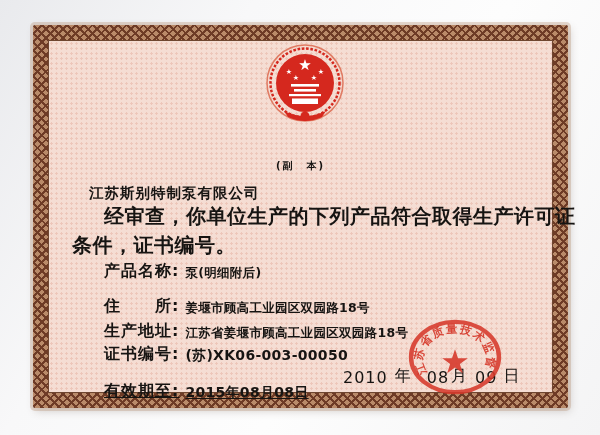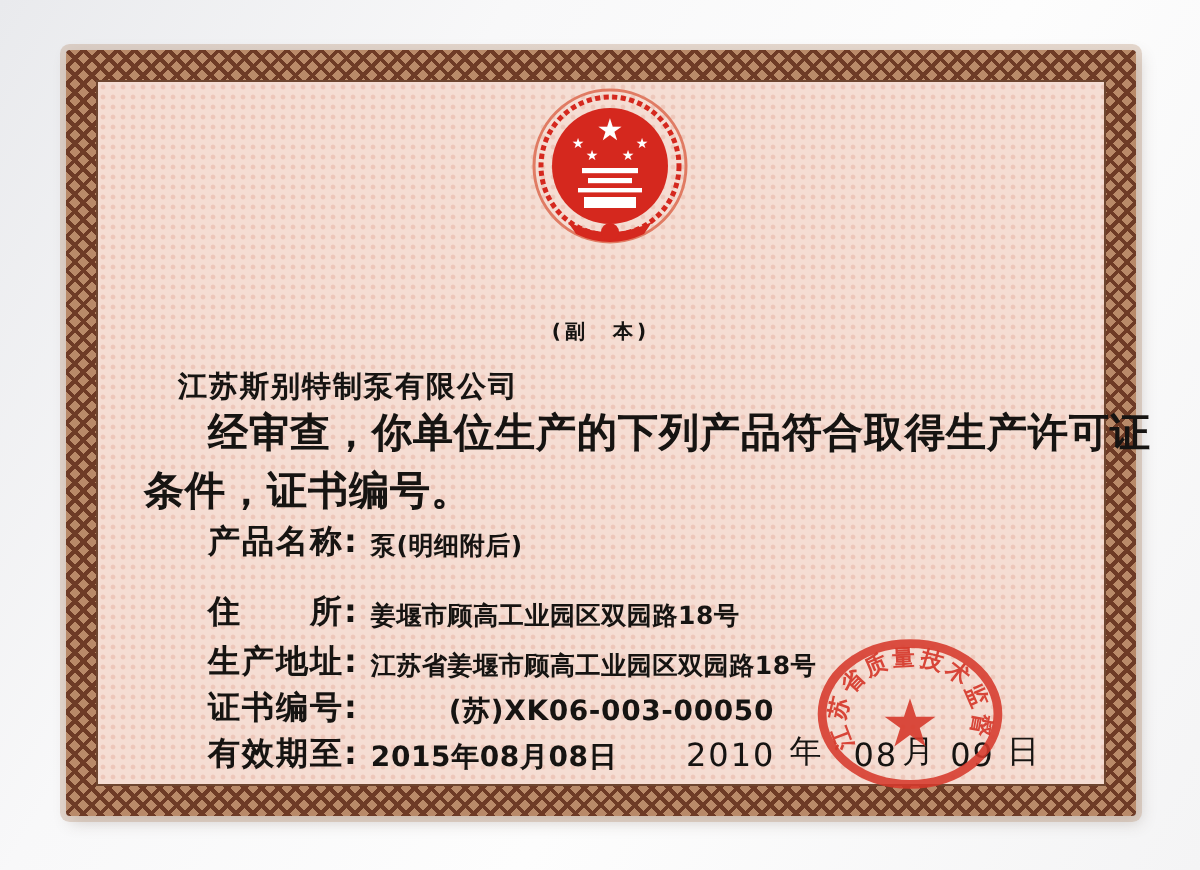--- a/index.html
+++ b/index.html
@@ -44,22 +44,22 @@
   .company{position:absolute;left:40px;top:143px;font-size:14.5px;font-weight:700;letter-spacing:1px;}
   .stmt1{position:absolute;left:55px;top:162px;font-size:20px;font-weight:700;letter-spacing:.5px;white-space:nowrap;}
   .stmt2{position:absolute;left:23px;top:191px;font-size:20px;font-weight:700;letter-spacing:.5px;}
   .frow{position:absolute;left:55px;display:flex;align-items:flex-end;white-space:nowrap;}
   .flabel{font-size:16px;font-weight:700;letter-spacing:1px;}
   .fvalue{font-size:12.5px;font-weight:700;margin-left:6px;letter-spacing:.3px;}
   .fvalue-lg{font-size:14px;font-weight:700;margin-left:6px;letter-spacing:.3px;}
   .row-product{top:220px;}
   .row-address{top:255px;}
   .row-prod-address{top:280px;}
-  .row-cert-no{top:303px;gap:39px;}
-  .row-valid{top:326px;}
+  .row-cert-no{top:303px;}
+  .row-valid{top:340px;text-decoration:underline;}
   .footnote{position:absolute;left:59px;top:346px;font-size:9px;font-weight:700;letter-spacing:.5px;}
   .date-row{position:absolute;left:294px;top:325px;display:flex;align-items:flex-end;font-weight:400;}
   .date-num{font-size:16px;letter-spacing:1px;}
   .date-unit{font-size:16px;}
   .m-y{margin-left:7px;}  .m-mn{margin-left:16px;} .m-mu{margin-left:2px;}
   .m-dn{margin-left:8px;} .m-du{margin-left:6px;}
   .seal{position:absolute;left:357px;top:274px;width:98px;height:84px;z-index:5;}
 </style>
 </head>
 <body>

